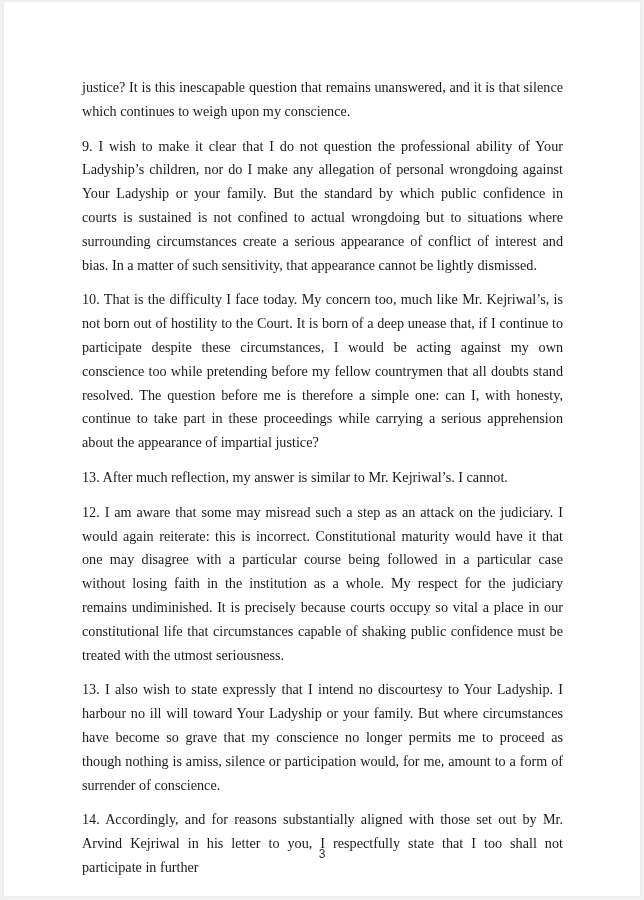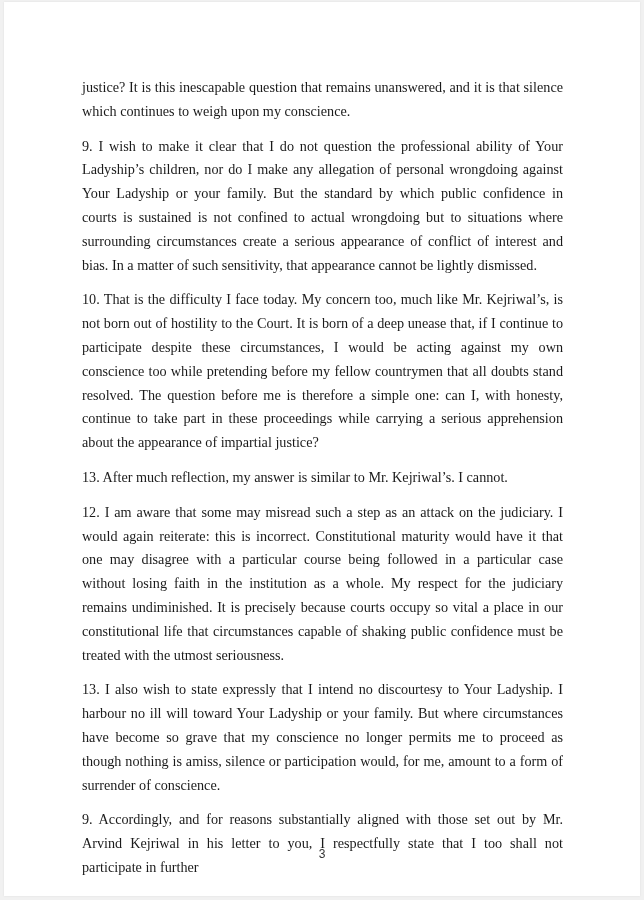--- a/index.html
+++ b/index.html
@@ -48,16 +48,16 @@
 <body>
 
 <div class="page">
   <div class="content">
     <p class="para">justice? It is this inescapable question that remains unanswered, and it is that silence which continues to weigh upon my conscience.</p>
     <p class="para">9. I wish to make it clear that I do not question the professional ability of Your Ladyship’s children, nor do I make any allegation of personal wrongdoing against Your Ladyship or your family. But the standard by which public confidence in courts is sustained is not confined to actual wrongdoing but to situations where surrounding circumstances create a serious appearance of conflict of interest and bias. In a matter of such sensitivity, that appearance cannot be lightly dismissed.</p>
     <p class="para">10. That is the difficulty I face today. My concern too, much like Mr. Kejriwal’s, is not born out of hostility to the Court. It is born of a deep unease that, if I continue to participate despite these circumstances, I would be acting against my own conscience too while pretending before my fellow countrymen that all doubts stand resolved. The question before me is therefore a simple one: can I, with honesty, continue to take part in these proceedings while carrying a serious apprehension about the appearance of impartial justice?</p>
     <p class="para">13. After much reflection, my answer is similar to Mr. Kejriwal’s. I cannot.</p>
     <p class="para">12. I am aware that some may misread such a step as an attack on the judiciary. I would again reiterate: this is incorrect. Constitutional maturity would have it that one may disagree with a particular course being followed in a particular case without losing faith in the institution as a whole. My respect for the judiciary remains undiminished. It is precisely because courts occupy so vital a place in our constitutional life that circumstances capable of shaking public confidence must be treated with the utmost seriousness.</p>
     <p class="para">13. I also wish to state expressly that I intend no discourtesy to Your Ladyship. I harbour no ill will toward Your Ladyship or your family. But where circumstances have become so grave that my conscience no longer permits me to proceed as though nothing is amiss, silence or participation would, for me, amount to a form of surrender of conscience.</p>
-    <p class="para">9. Accordingly, and for reasons substantially aligned with those set out by Mr. Arvind Kejriwal in his letter to you, I respectfully state that I too shall not participate in further</p>
+    <p class="para">14. Accordingly, and for reasons substantially aligned with those set out by Mr. Arvind Kejriwal in his letter to you, I respectfully state that I too shall not participate in further</p>
   </div>
   <div class="page-number">3</div>
 </div>
 
 </body></html>

